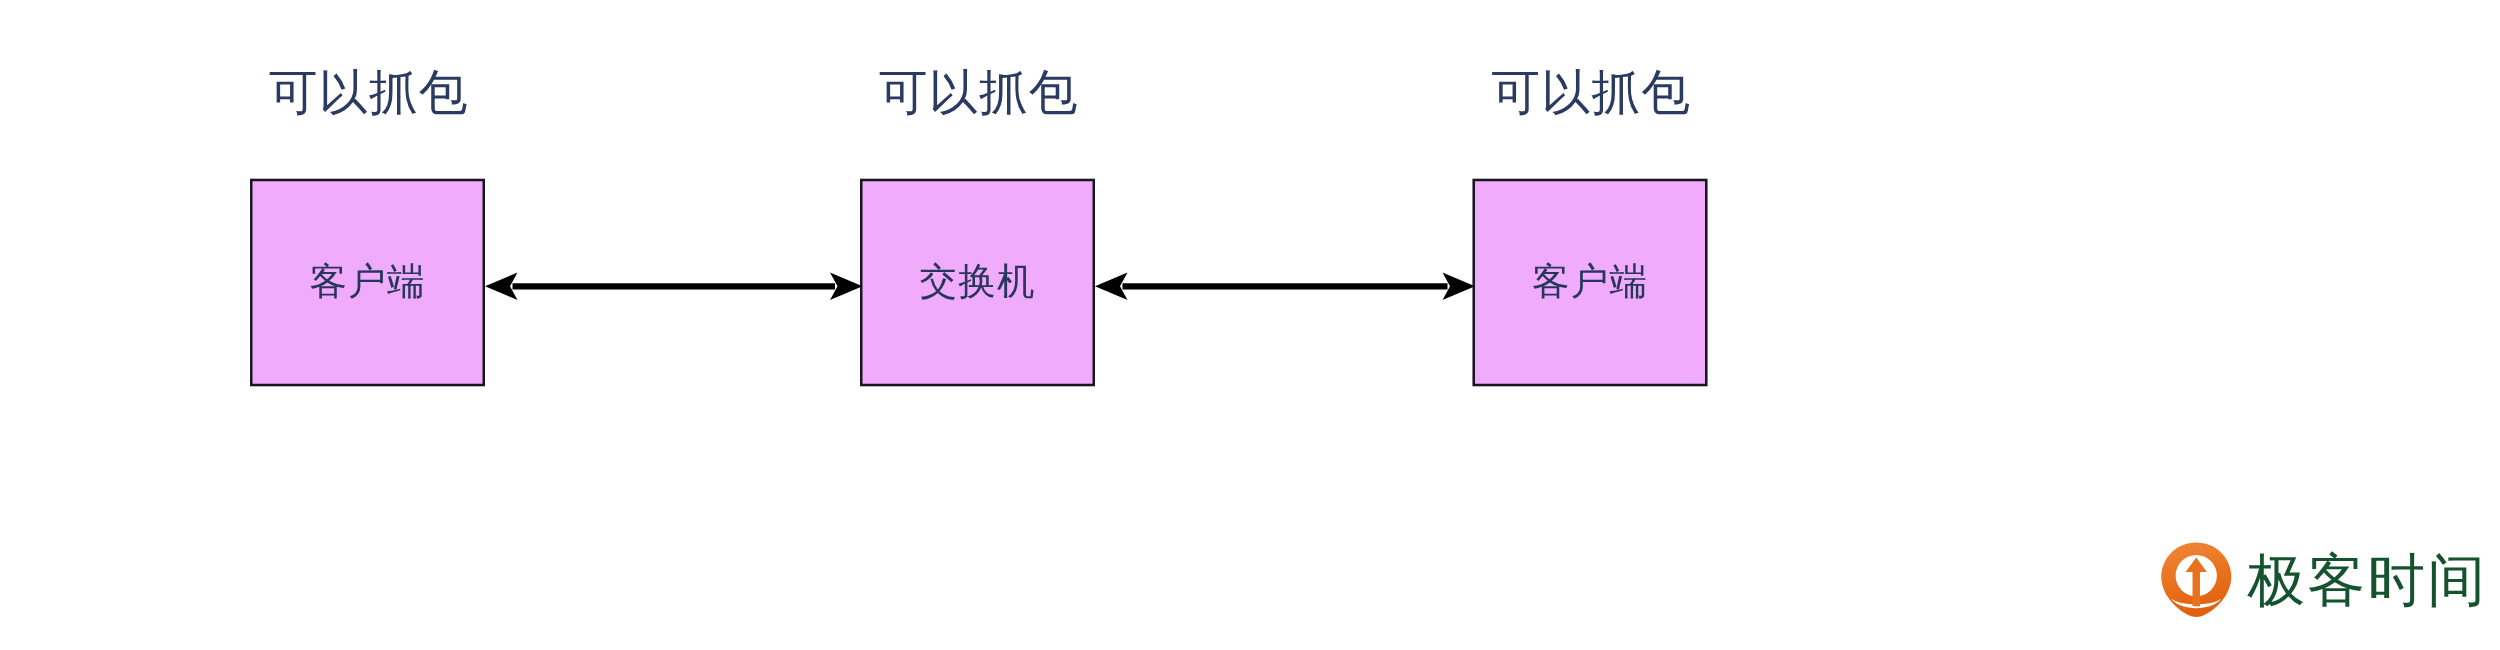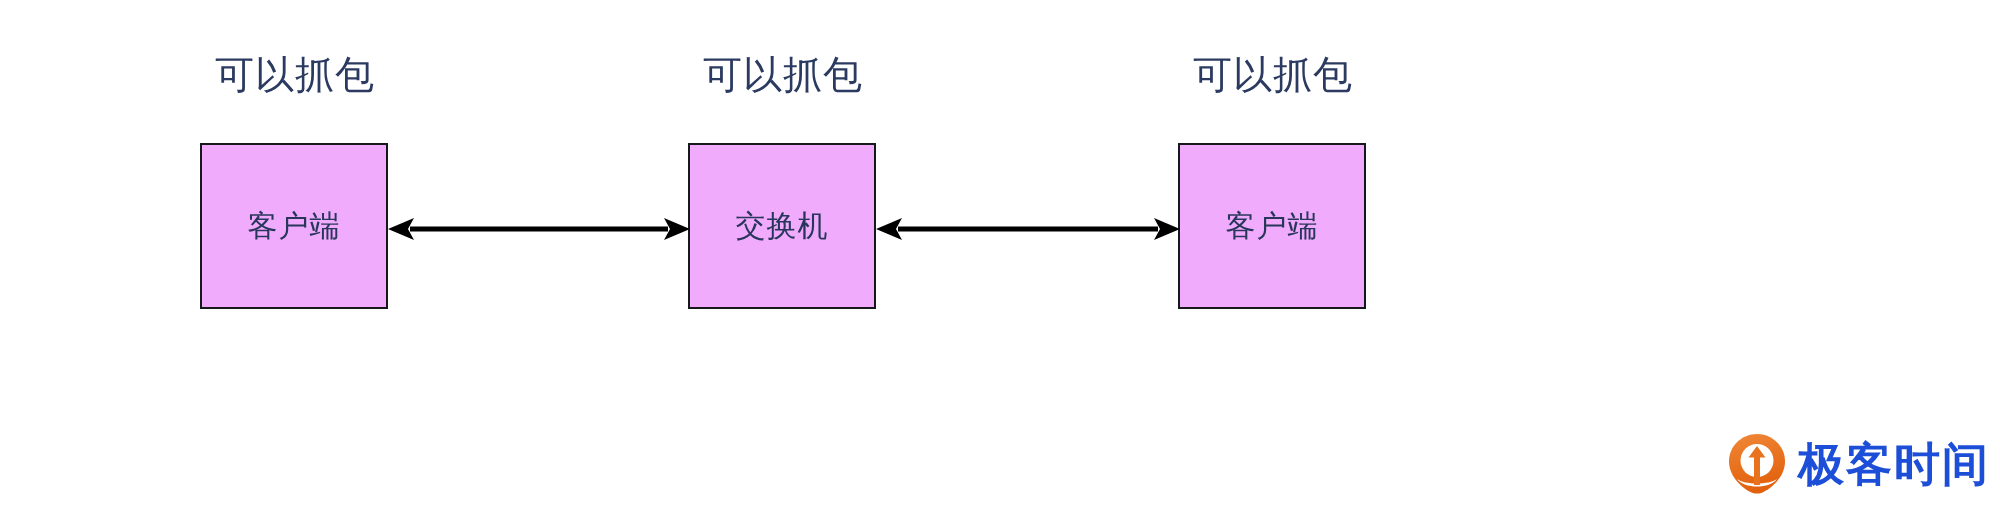--- a/index.html
+++ b/index.html
@@ -80,24 +80,24 @@
   }
   #brand-mark {
     width: 58px;
     height: 62px;
     flex: 0 0 auto;
   }
   #brand-text {
     margin-left: 12px;
     font-size: 46px;
     line-height: 50px;
-    color: #1d4ed8;
+    color: #14532d;
     letter-spacing: 2px;
     white-space: nowrap;
-    font-weight: 700;
+    font-weight: 400;
   }
 </style>
 </head>
 <body>
 
 <div id="canvas">
 
   <div class="caption" id="caption-left">可以抓包</div>
 
   <div class="caption" id="caption-middle">可以抓包</div>

